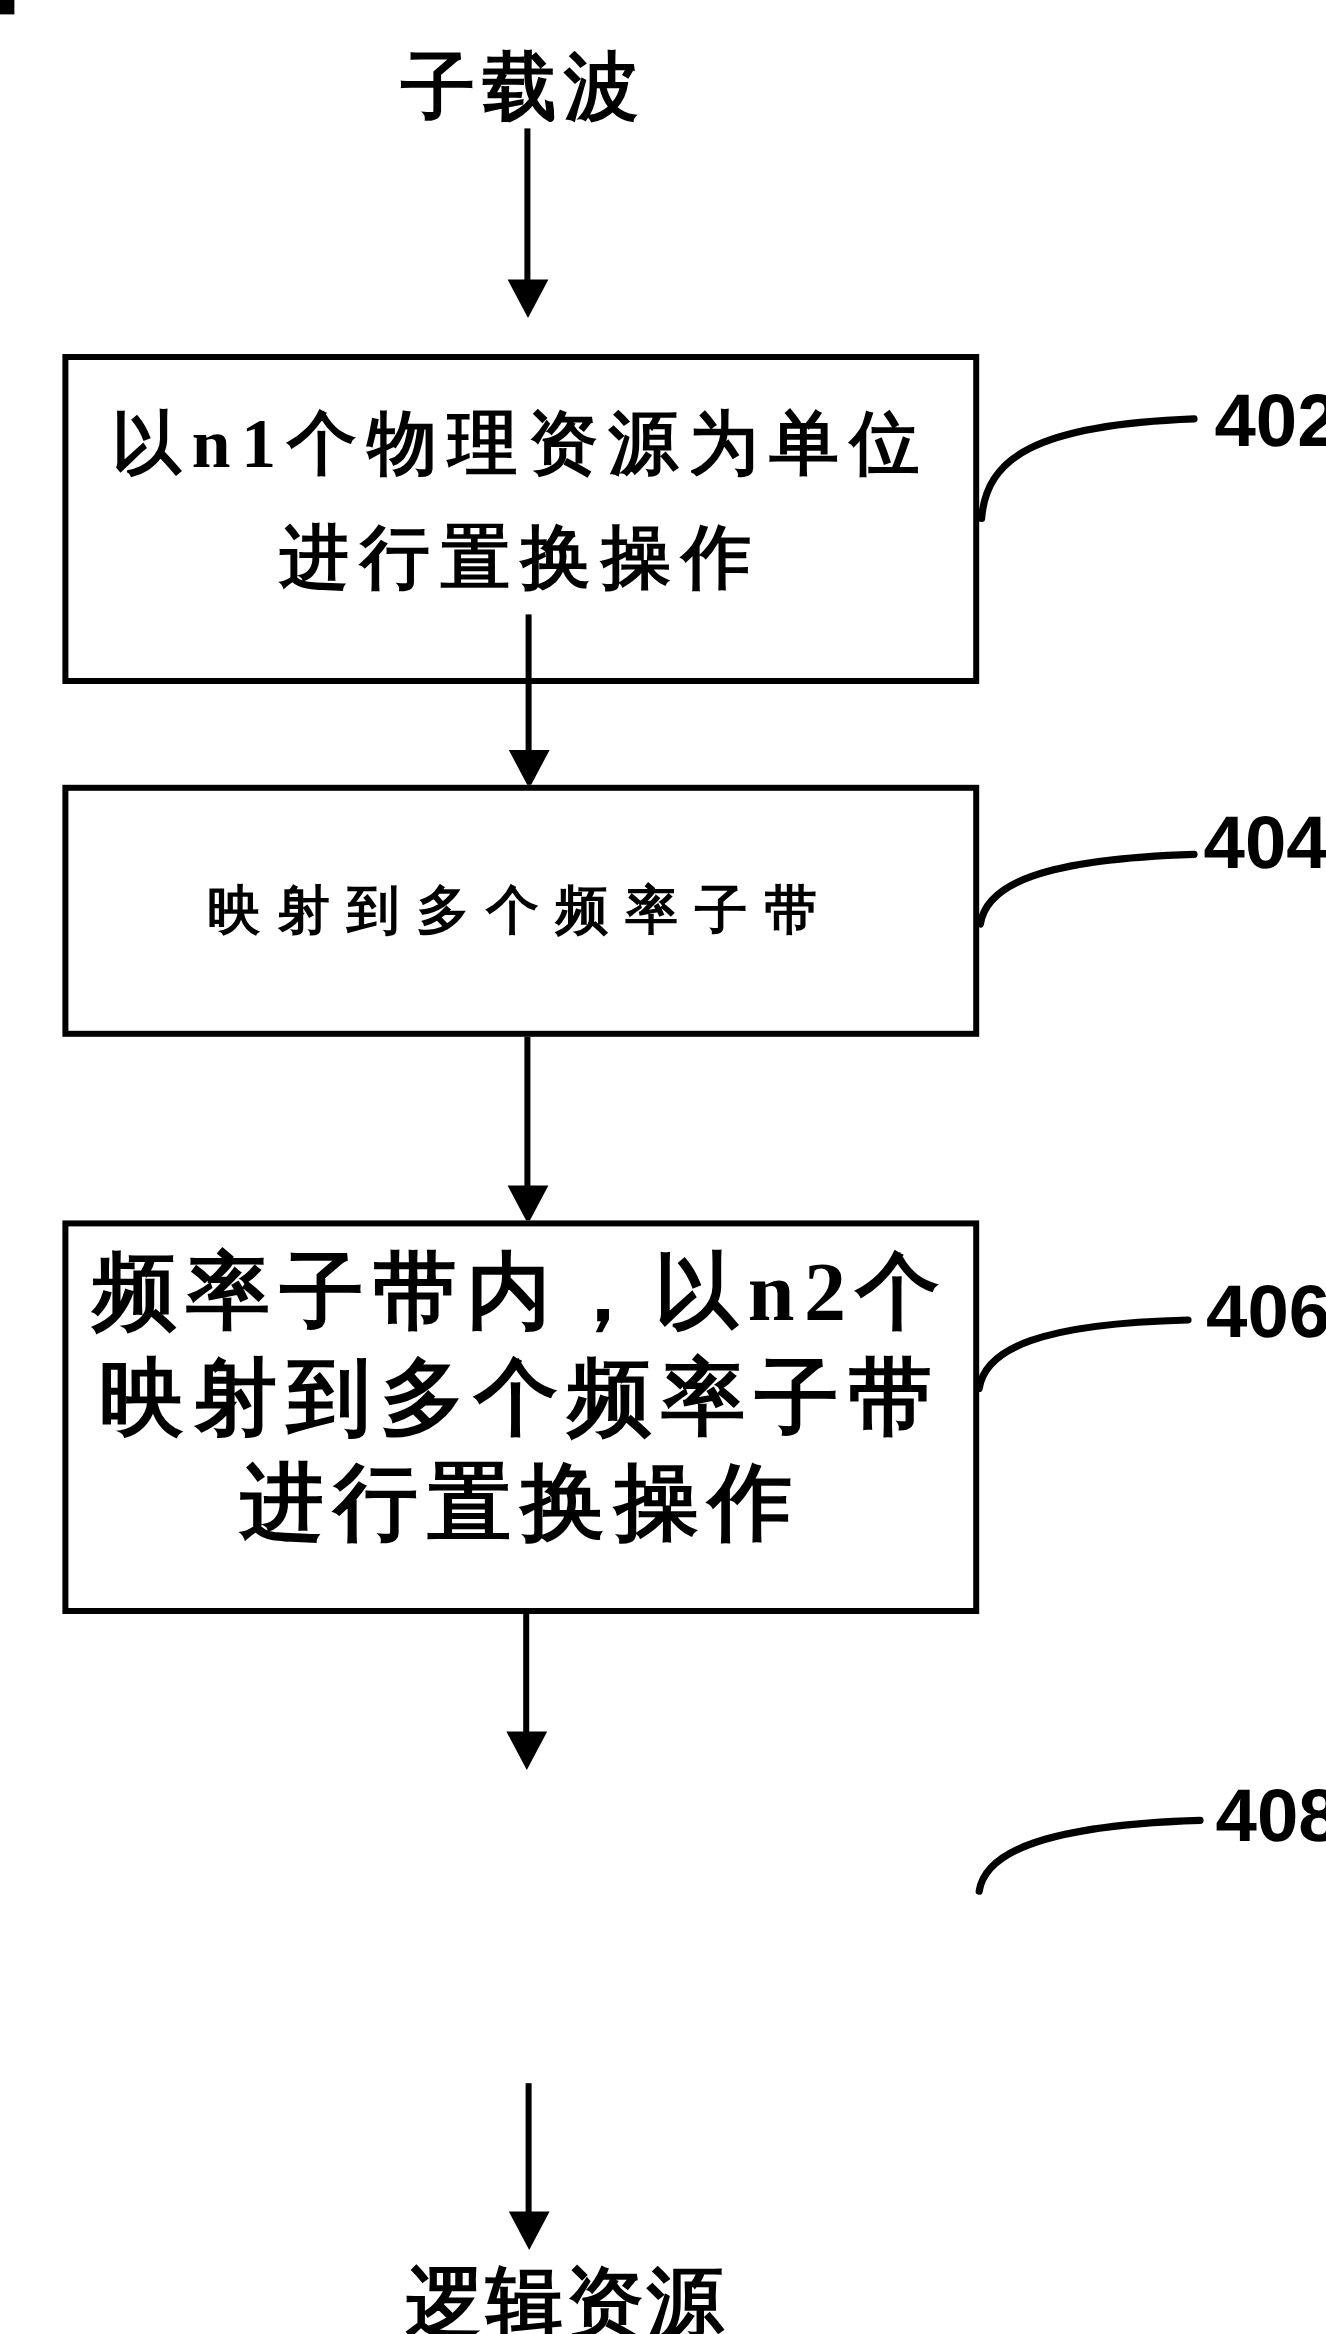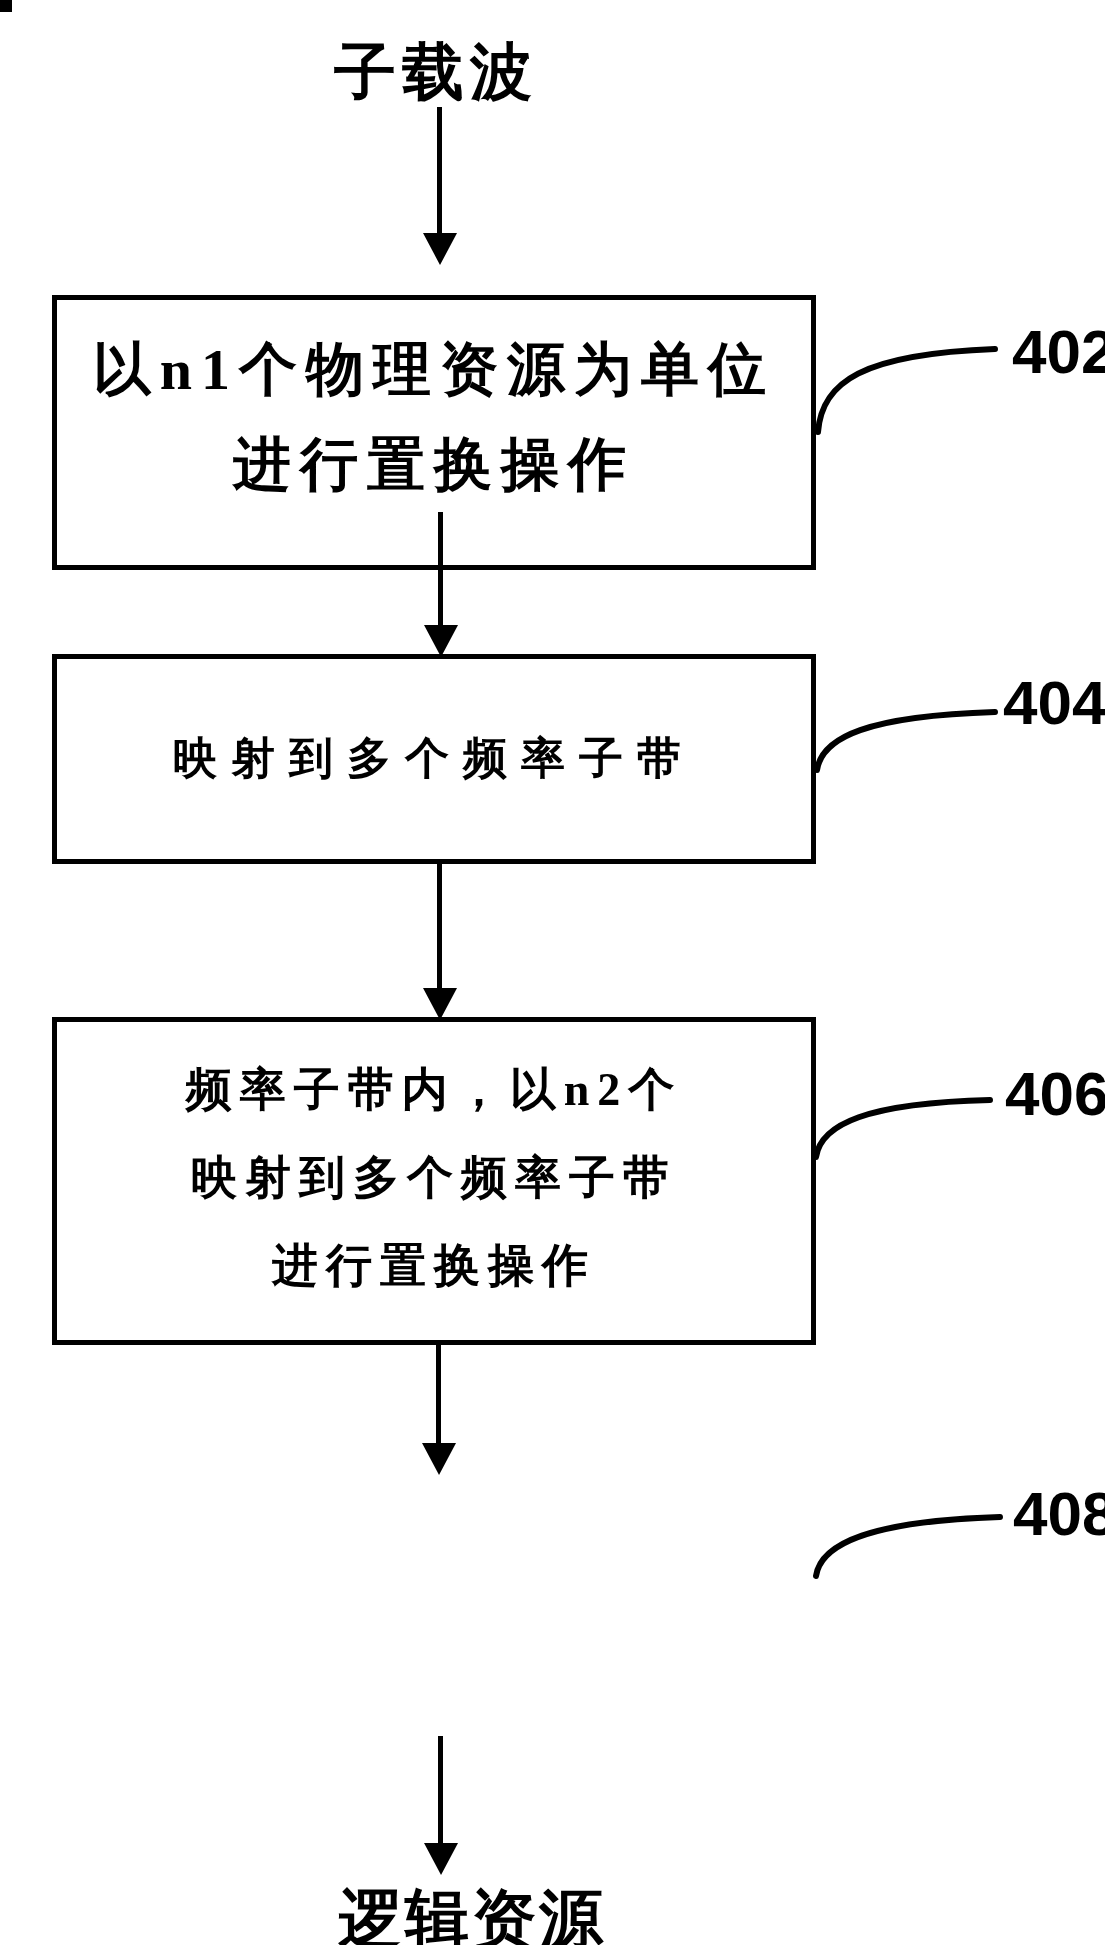--- a/index.html
+++ b/index.html
@@ -32,21 +32,21 @@
     box-sizing: border-box;
     text-align: center;
     font-weight: bold;
     background: #ffffff;
   }
   .step .bline { white-space: nowrap; }
   .step1 { top: 295px;  height: 275px; font-size: 58px; letter-spacing: 9px;  padding-top: 22px; }
   .step1 .bline { line-height: 95px; }
   .step2 { top: 654px;  height: 210px; font-size: 44px; letter-spacing: 14px; }
   .step2 .bline { line-height: 200px; }
-  .step3 { top: 1017px; height: 328px; font-size: 46px; letter-spacing: 8px;  padding-top: 24px; }
+  .step3 { top: 1017px; height: 328px; font-size: 70px; letter-spacing: 8px;  padding-top: 12px; }
   .step3 .bline { line-height: 88px; }
   .step4 { top: 1473px; height: 263px; font-size: 56px; letter-spacing: 14px; padding-top: 8px; }
   .step4 .bline { line-height: 76px; }
 
   .arrow-shaft {
     position: absolute;
     width: 5px;
     background: #000000;
   }
   .arrow-head {

